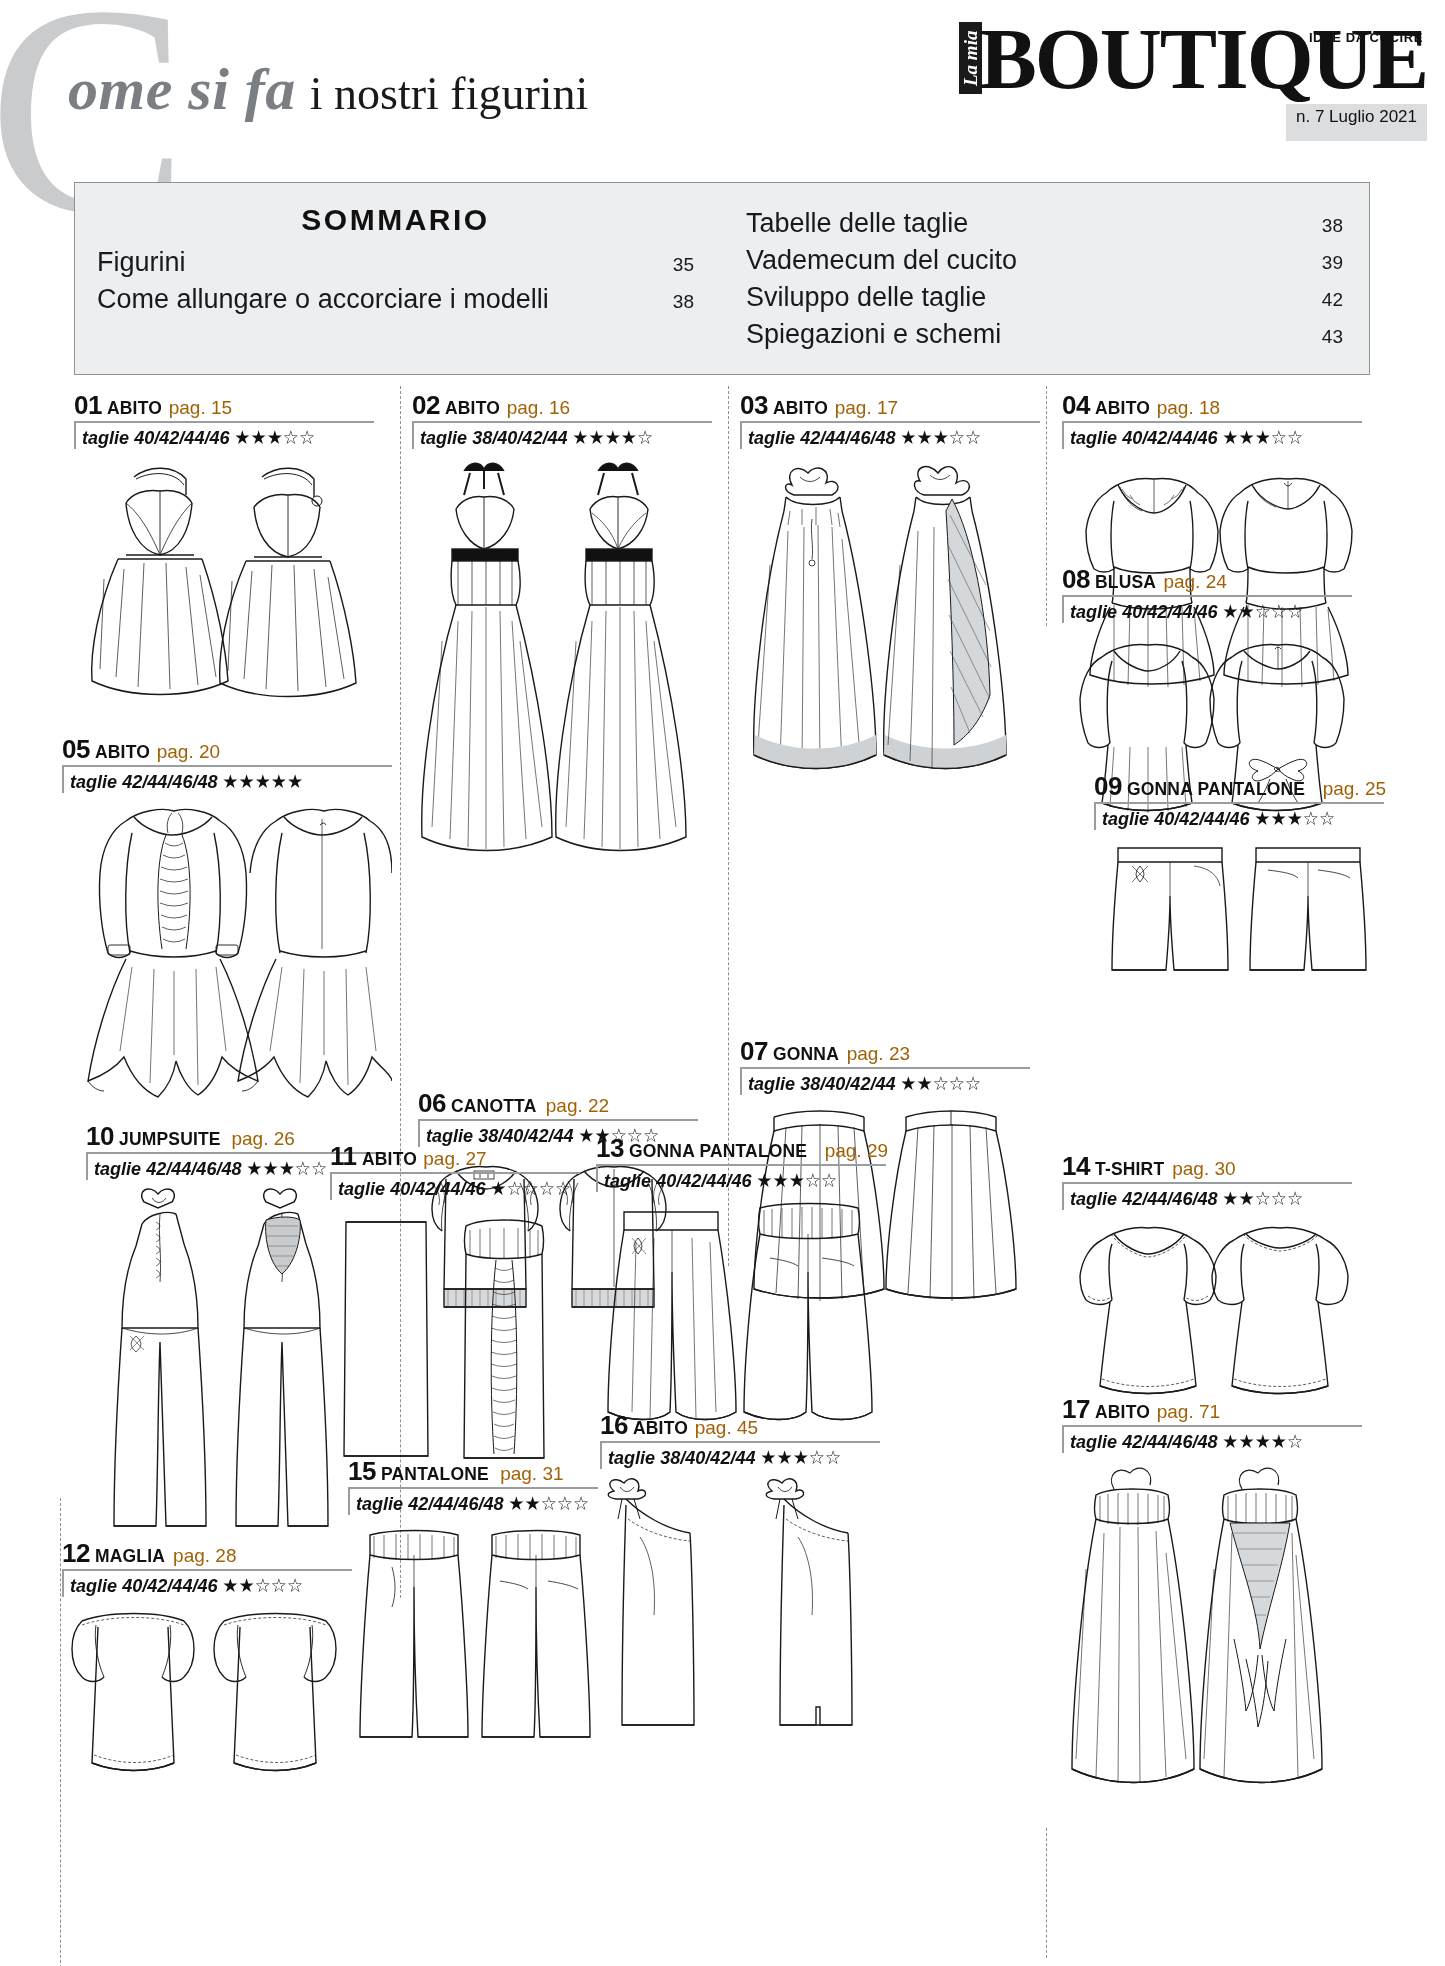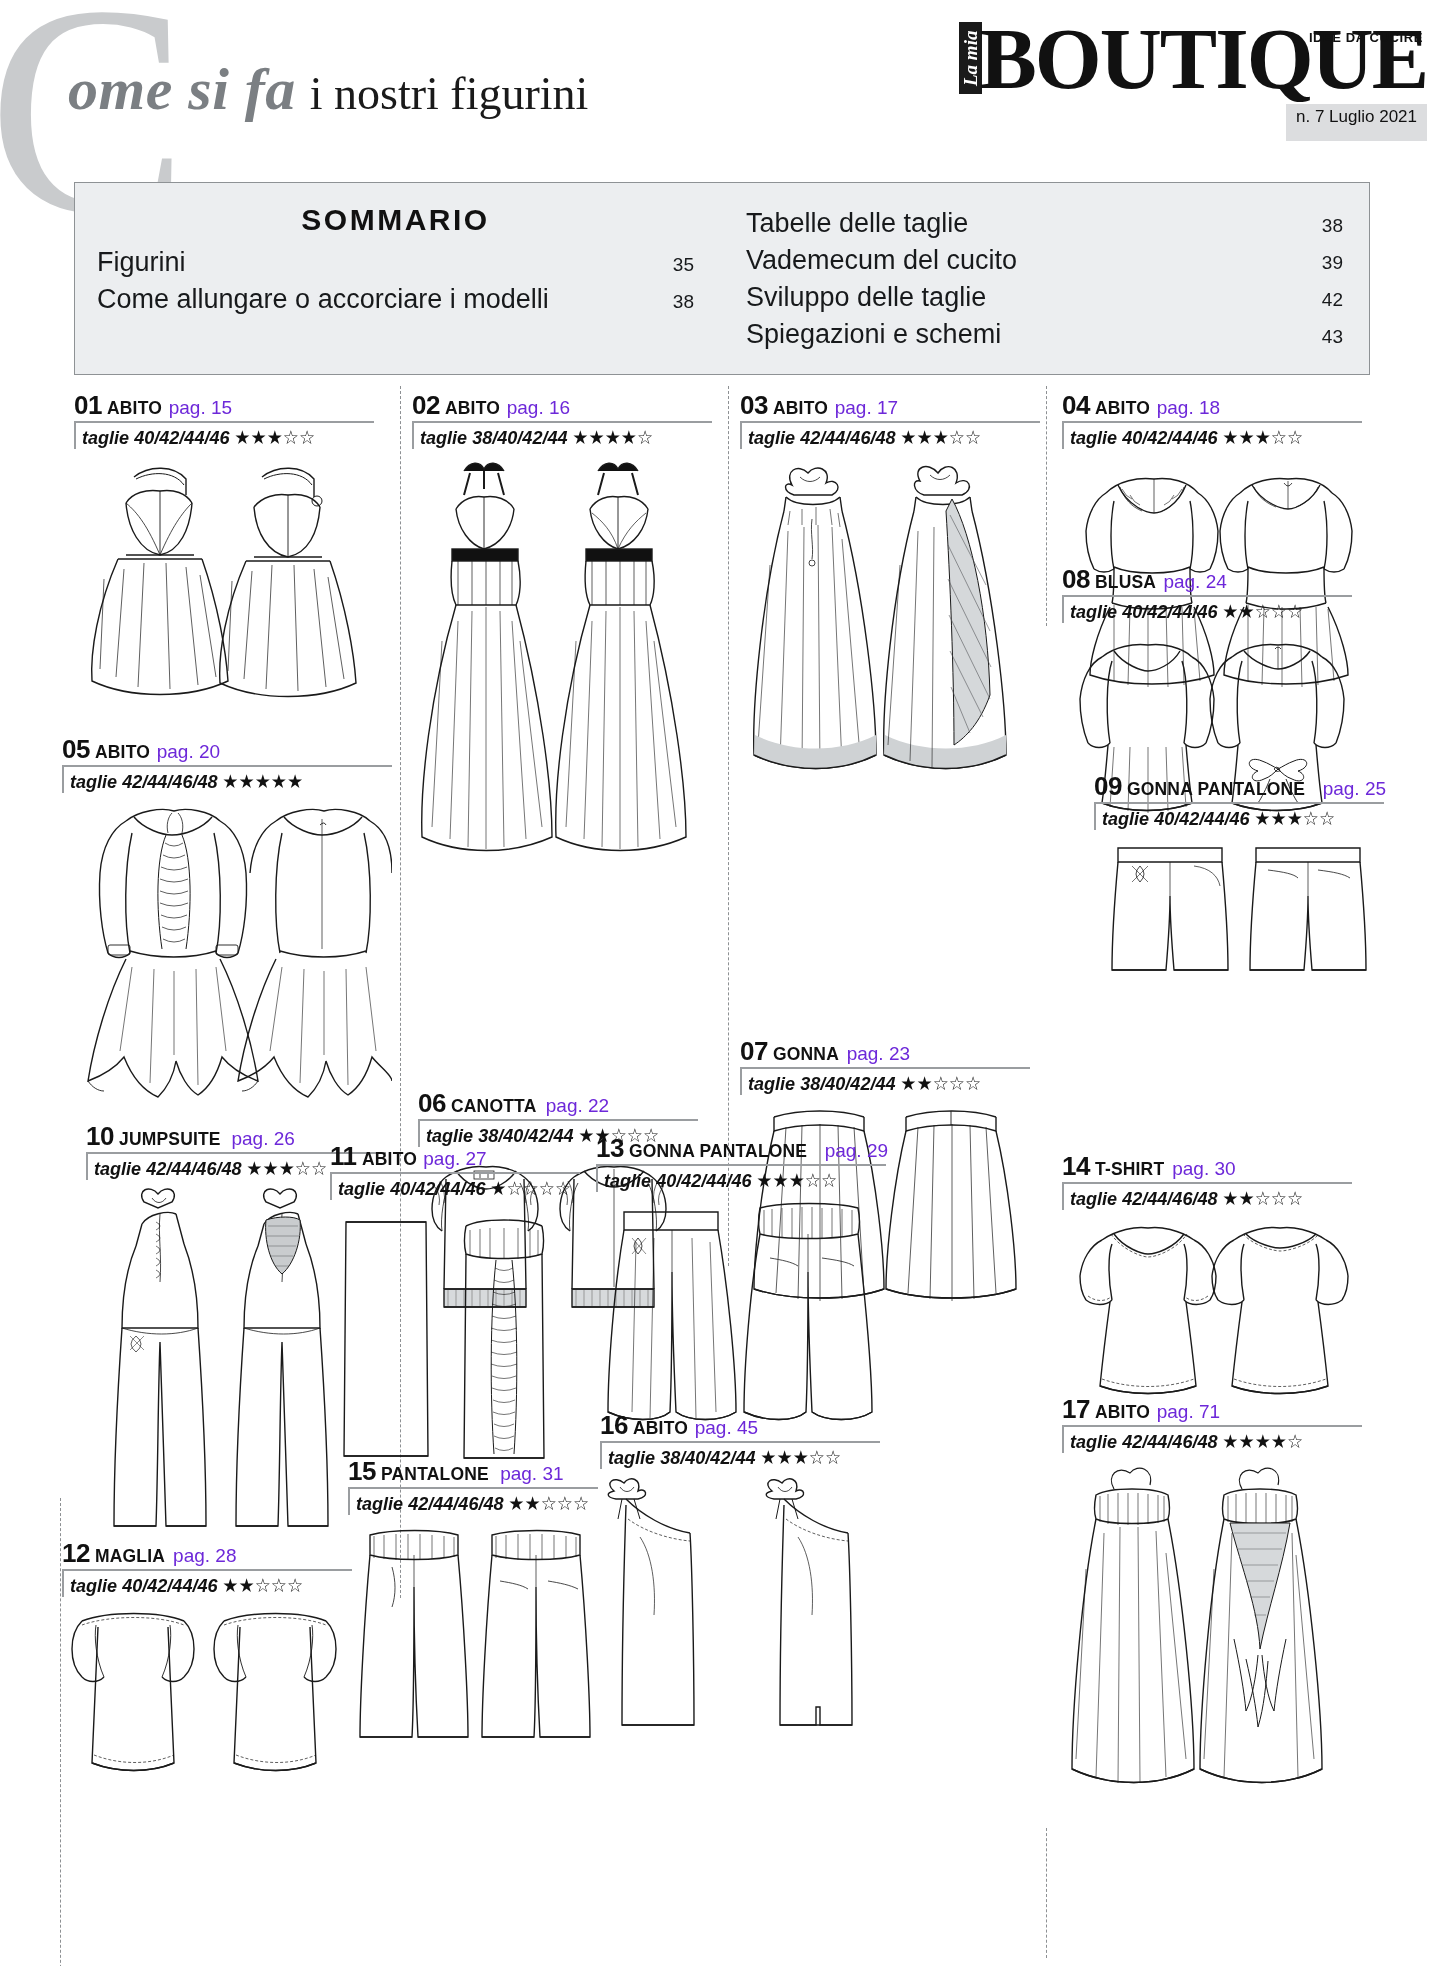--- a/index.html
+++ b/index.html
@@ -97,21 +97,21 @@
   .it-num {
     font-family: "Liberation Sans", sans-serif;
     font-weight: 700; font-size: 26px; letter-spacing: -0.5px; color: #111;
   }
   .it-type {
     font-family: "Liberation Sans", sans-serif;
     font-weight: 700; font-size: 19px; letter-spacing: 0.2px;
     color: #111; margin-left: 5px;
     display: inline-block; transform: scaleX(0.92); transform-origin: left;
   }
-  .it-page { font-size: 19px; color: #6d28d9; margin-left: 2px; }
+  .it-page { font-size: 19px; color: #a16207; margin-left: 2px; }
   .it-sizes-wrap {
     border-top: 2px solid #9a9da0;
     border-left: 2px solid #9a9da0;
     padding: 3px 0 0 6px;
   }
   .it-sizes {
     font-style: italic; font-weight: 700; font-size: 19px;
     white-space: nowrap; color: #111;
     display: inline-block; transform: scaleX(0.95); transform-origin: left;
   }

